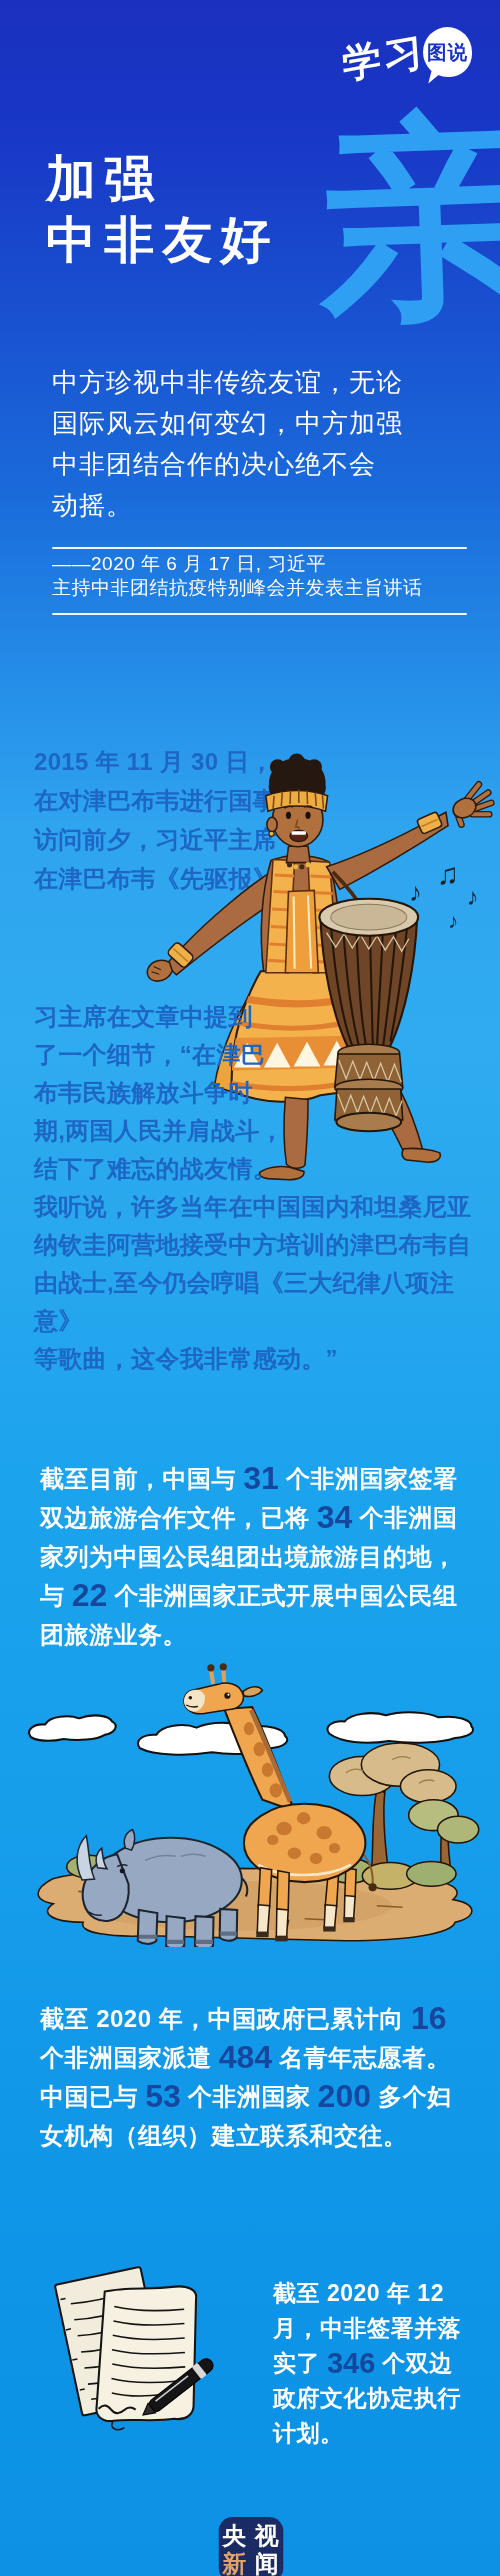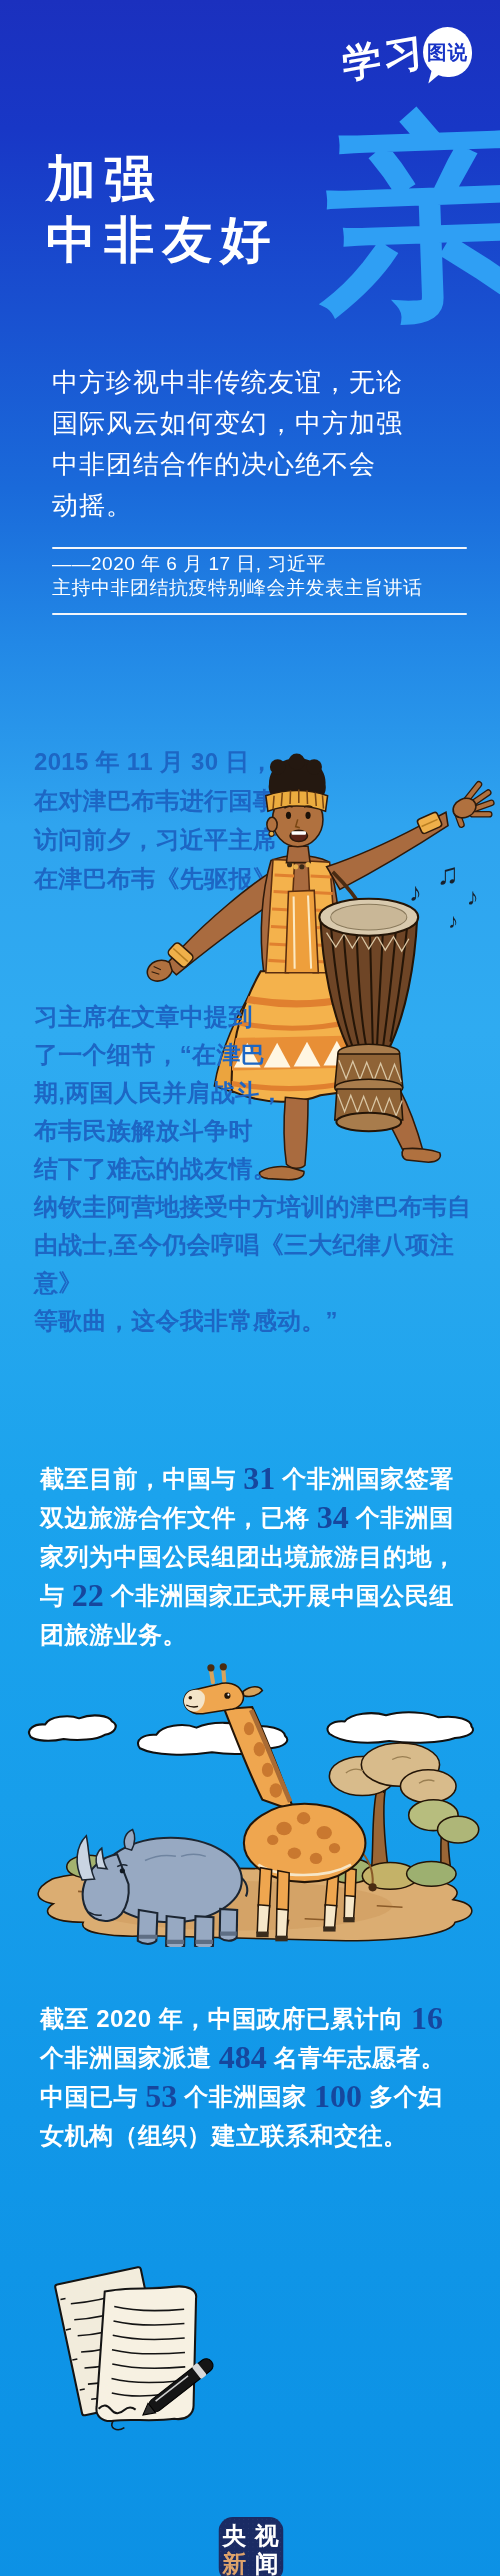--- a/index.html
+++ b/index.html
@@ -46,21 +46,21 @@
   .para{position:absolute;color:#1D66C4;font-weight:700;font-size:24px;letter-spacing:0.3px;}
   .para1{left:34px;top:742px;width:289px;line-height:39px;}
   .para2a{left:34px;top:998px;width:289px;line-height:38px;}
   .para2b{left:34px;top:1188px;width:443px;line-height:38px;}
   
   .stats{position:absolute;margin:0;color:#fff;font-weight:700;font-size:24px;
     line-height:39px;letter-spacing:0.5px;}
   .stats1{left:40px;top:1459px;width:422px;}
   .stats2{left:40px;top:1999px;width:422px;}
   .stats3{left:273px;top:2276px;width:196px;font-size:23px;line-height:35px;}
-  .num{font-family:Liberation Serif, serif;font-weight:700;color:#16479E;
+  .num{font-family:Liberation Sans, sans-serif;font-weight:700;color:#16479E;
     font-size:32px;line-height:0;vertical-align:-1.5px;letter-spacing:0;margin-top:30px;}
   .stats3 .num{font-size:29px;}
   
   .illus{position:absolute;}
   .drummer-box{left:131px;top:737px;}
   .safari-box{left:15.5px;top:1638px;}
   .letter-box{left:39px;top:2259px;}
   
   .cctv-logo{
     position:absolute;left:50%;top:2517px;transform:translateX(-50%);
@@ -216,25 +216,26 @@
       <text x="540" y="318" font-size="50">♪</text>
       <text x="594" y="286" font-size="58">♫</text>
       <text x="652" y="326" font-size="46">♪</text>
       <text x="616" y="372" font-size="40">♪</text>
     </g>
   </svg>
 
   <div class="para para2a">
     <div>习主席在文章中提到</div>
     <div>了一个细节，“在津巴</div>
+    <div>布韦民族解放斗争时</div>
     <div>期,两国人民并肩战斗，</div>
-    <div>布韦民族解放斗争时</div>
     <div>结下了难忘的战友情。</div>
   </div>
   <div class="para para2b">
+    <div>我听说，许多当年在中国国内和坦桑尼亚</div>
     <div>纳钦圭阿营地接受中方培训的津巴布韦自</div>
     <div>由战士,至今仍会哼唱《三大纪律八项注意》</div>
     <div>等歌曲，这令我非常感动。”</div>
   </div>
 
   <p class="stats stats1">
     <span>截至目前，中国与 </span><span class="num">31</span><span> 个非洲国家签署双边旅游合作文件，已将 </span><span class="num">34</span><span> 个非洲国家列为中国公民组团出境旅游目的地，与 </span><span class="num">22</span><span> 个非洲国家正式开展中国公民组团旅游业务。</span>
   </p>
 
   <svg class="illus safari-box" width="464" height="309" viewBox="0 0 900 600">
@@ -331,21 +332,21 @@
       <path d="M 474 446 L 470 520 L 492 522 L 496 450 Z" fill="#EFA64F" stroke="#241507" stroke-width="3"></path>
       <path d="M 470 518 L 468 572 L 488 574 L 492 520 Z" fill="#F6E7C9" stroke="#241507" stroke-width="3"></path>
       <rect x="466" y="570" width="24" height="11" fill="#3A2C1C"></rect>
       <path d="M 508 452 L 506 528 L 528 530 L 530 456 Z" fill="#EFA64F" stroke="#241507" stroke-width="3"></path>
       <path d="M 506 526 L 505 580 L 525 582 L 528 528 Z" fill="#F6E7C9" stroke="#241507" stroke-width="3"></path>
       <rect x="503" y="578" width="24" height="11" fill="#3A2C1C"></rect>
     </g>
   </svg>
 
   <p class="stats stats2">
-    <span>截至 2020 年，中国政府已累计向 </span><span class="num">16</span><span> 个非洲国家派遣 </span><span class="num">484</span><span> 名青年志愿者。中国已与 </span><span class="num">53</span><span> 个非洲国家 </span><span class="num">100</span><span> 多个妇女机构（组织）建立联系和交往。</span>
+    <span>截至 2020 年，中国政府已累计向 </span><span class="num">16</span><span> 个非洲国家派遣 </span><span class="num">484</span><span> 名青年志愿者。中国已与 </span><span class="num">53</span><span> 个非洲国家 </span><span class="num">200</span><span> 多个妇女机构（组织）建立联系和交往。</span>
   </p>
 
   <svg class="illus letter-box" width="222" height="180" viewBox="0 0 430 350">
     <g transform="rotate(-12 140 160)">
       <rect x="55" y="30" width="170" height="260" rx="5" fill="#F2ECDC" stroke="#141414" stroke-width="4"></rect>
       <path d="M 78 72 q 50 8 122 0 M 78 104 q 50 8 122 0 M 78 136 q 50 8 122 0 M 78 168 q 50 8 122 0 M 78 200 q 50 8 122 0 M 78 232 q 50 8 122 0 M 78 262 q 40 6 90 0" stroke="#141414" stroke-width="3" fill="none"></path>
       <path d="M 60 60 h 10 M 58 120 h 10 M 58 180 h 10 M 60 240 h 10" stroke="#141414" stroke-width="3"></path>
     </g>
     <g transform="rotate(3 250 200)">
       <path d="M 120 70 C 160 58, 210 62, 250 54 C 282 48, 300 58, 298 74 L 304 280 C 306 300, 290 312, 268 310 C 230 318, 180 314, 150 320 C 128 324, 114 312, 116 294 Z" fill="#F7F1E2" stroke="#141414" stroke-width="4"></path>
@@ -354,20 +355,23 @@
       <path d="M 120 298 q 12 -14 24 0 q 12 14 26 0 q 10 -10 22 -2" stroke="#141414" stroke-width="4" fill="none"></path>
     </g>
     <g transform="rotate(-38 255 260)">
       <rect x="205" y="248" width="150" height="26" rx="12" fill="#151515" stroke="#000000" stroke-width="2"></rect>
       <rect x="318" y="246" width="14" height="30" rx="3" fill="#D8D8D8"></rect>
       <polygon points="186,261 208,249 208,273" fill="#2E2E2E" stroke="#000000" stroke-width="2"></polygon>
       <line x1="222" y1="255" x2="302" y2="255" stroke="#CFCFCF" stroke-width="3"></line>
     </g>
   </svg>
 
+  <p class="stats stats3">
+    <span>截至 2020 年 12 月，中非签署并落实了 </span><span class="num">346</span><span> 个双边政府文化协定执行计划。</span>
+  </p>
 
   <div class="cctv-logo">
     <span>央</span>
     <span>视</span>
     <span class="gold">新</span>
     <span>闻</span>
   </div>
 
 </div>
 

